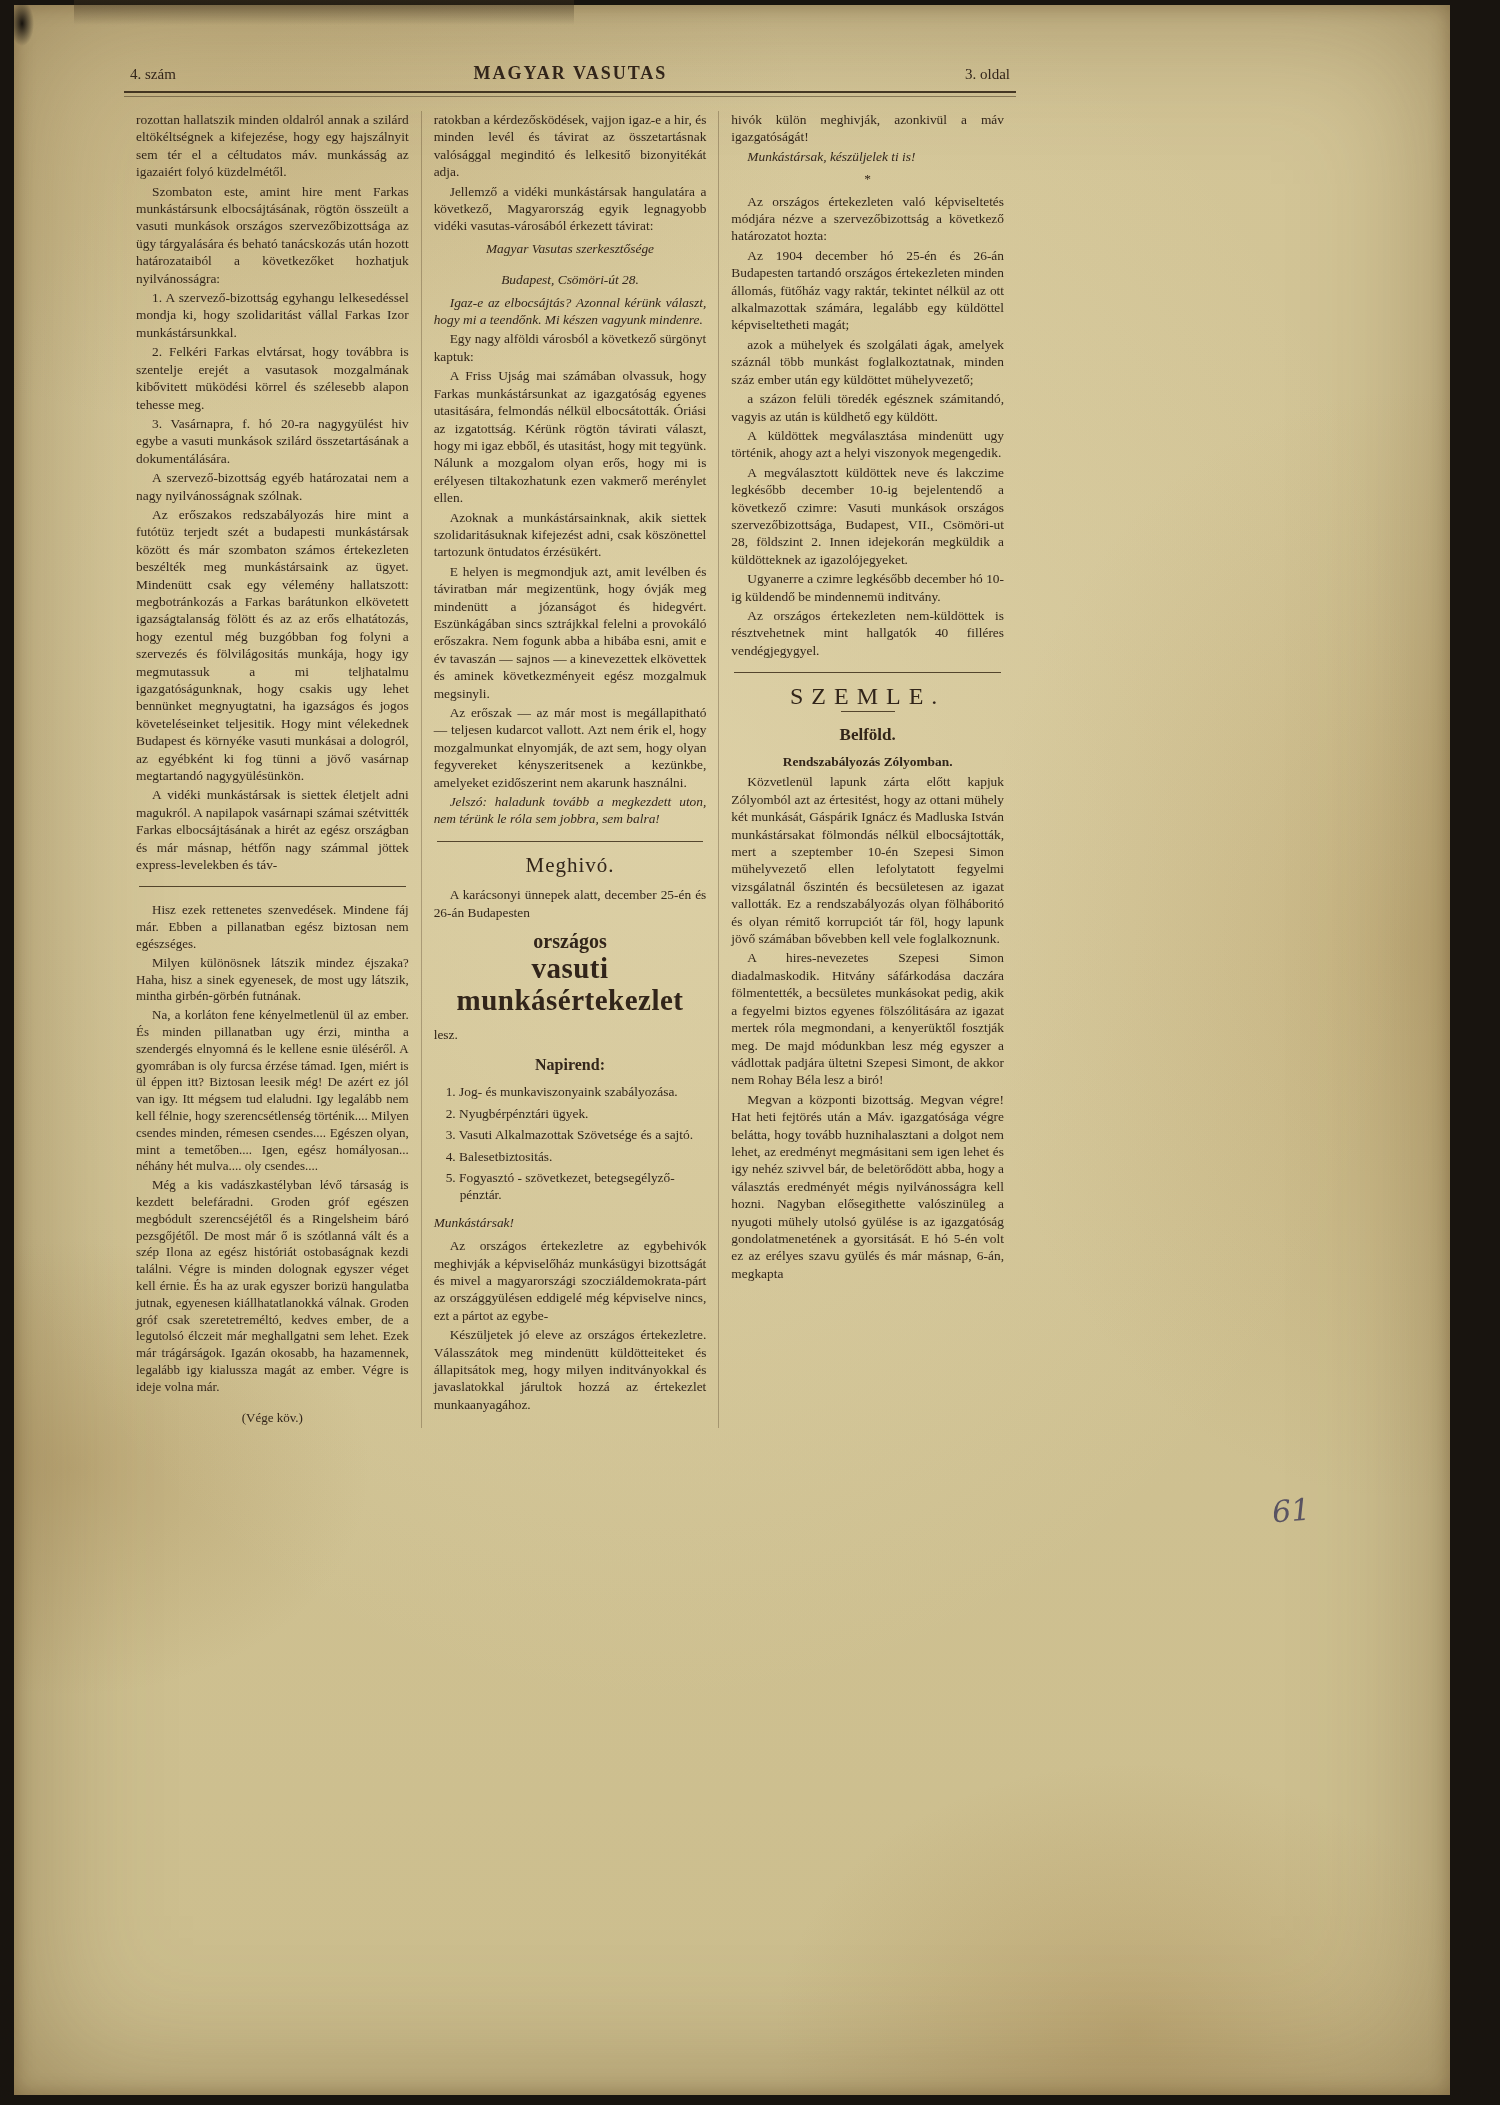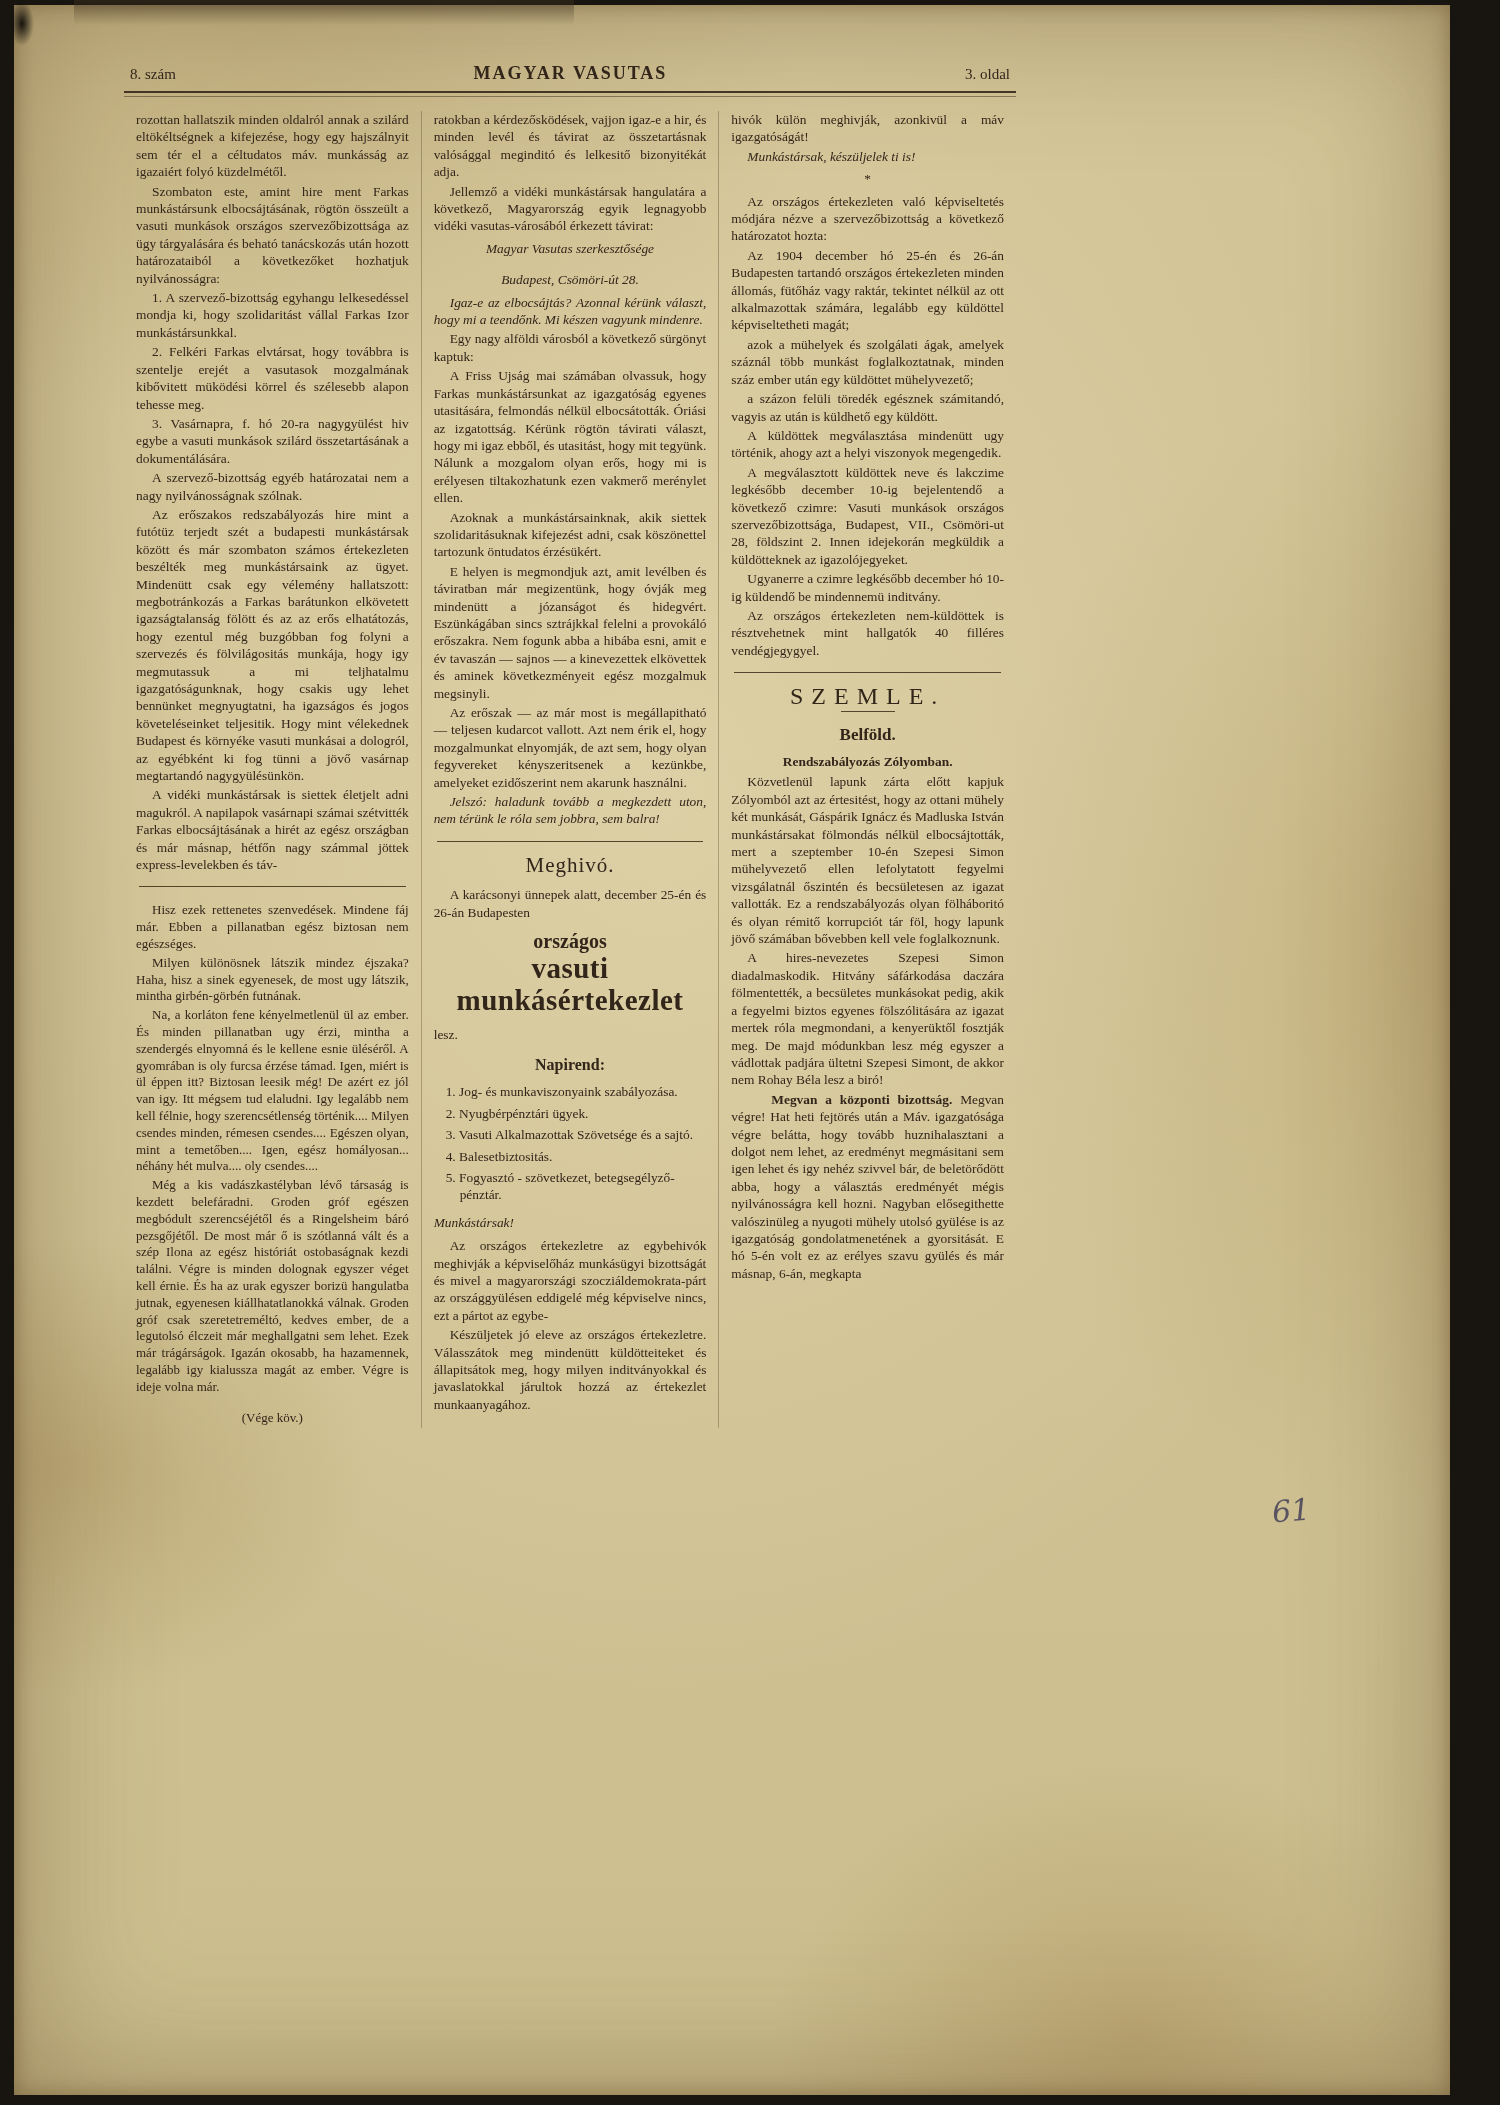--- a/index.html
+++ b/index.html
@@ -49,40 +49,40 @@
   .orszagos{text-align:center;font-size:20px;font-weight:bold;margin:12px 0 2px 0;}
   .big-title{text-align:center;font-size:29px;font-weight:bold;letter-spacing:.5px;margin:2px 0 10px 0;line-height:32px;}
   .lesz{margin:0 0 12px 0;}
   .napirend{text-align:center;font-weight:bold;font-size:16px;margin:6px 0 10px 0;}
   .agenda{padding-left:26px;text-indent:-14px;text-align:left;margin-bottom:4px;}
   .call{font-style:italic;margin:10px 0 6px 0;}
   .szemle{text-align:center;font-size:24px;font-weight:normal;letter-spacing:8px;margin:2px 0 5px 0;}
   .short-rule{width:54px;border-top:1.5px solid rgba(50,35,16,.8);margin:0 auto 14px auto;}
   .belfold{text-align:center;font-weight:bold;font-size:17px;margin:2px 0 10px 0;}
   .a-title{text-align:center;font-weight:bold;margin:4px 0 3px 0;font-family:Liberation Serif, serif;}
-  .runin{font-weight:bold;margin-left:24px;}
+  .runin{font-weight:normal;}
   .vege{text-align:center;margin-top:14px;}
   .feuil{font-size:13px;line-height:16.8px;}
   .handwritten{
     position:absolute;left:1258px;top:1488px;font-size:30px;color:#45415a;
     font-style:italic;transform:rotate(-5deg);opacity:.85;
     font-family:"DejaVu Serif",serif;
   }
 </style>
 </head>
 <body>
 
 <div class="paper">
   <div class="stain-topleft"></div>
   <div class="stain-topedge"></div>
 
   <div class="content">
 
     <header class="masthead">
-      <span>8. szám</span>
+      <span>4. szám</span>
       <span class="mtitle">MAGYAR VASUTAS</span>
       <span>3. oldal</span>
     </header>
     <div class="head-rule"></div>
     <div class="head-rule2"></div>
 
     <main class="columns">
 
       <section class="col">
         <p>rozottan hallatszik minden oldalról annak a szilárd eltökéltségnek a kifejezése, hogy egy hajszálnyit sem tér el a céltudatos máv. munkásság az igazaiért folyó küzdelmétől.</p>

